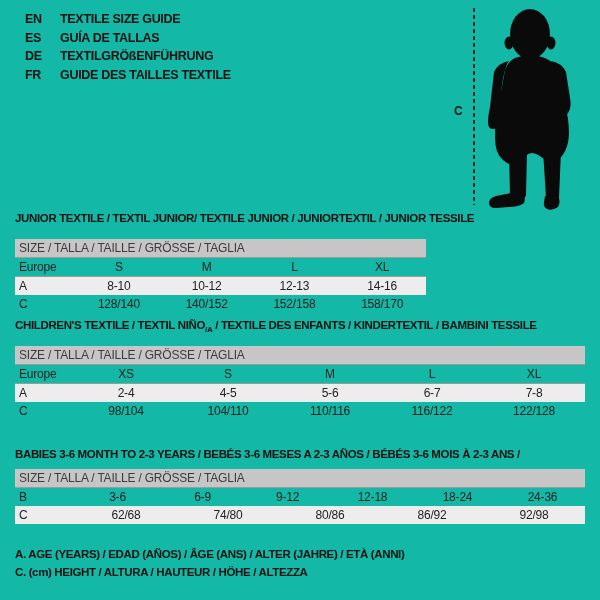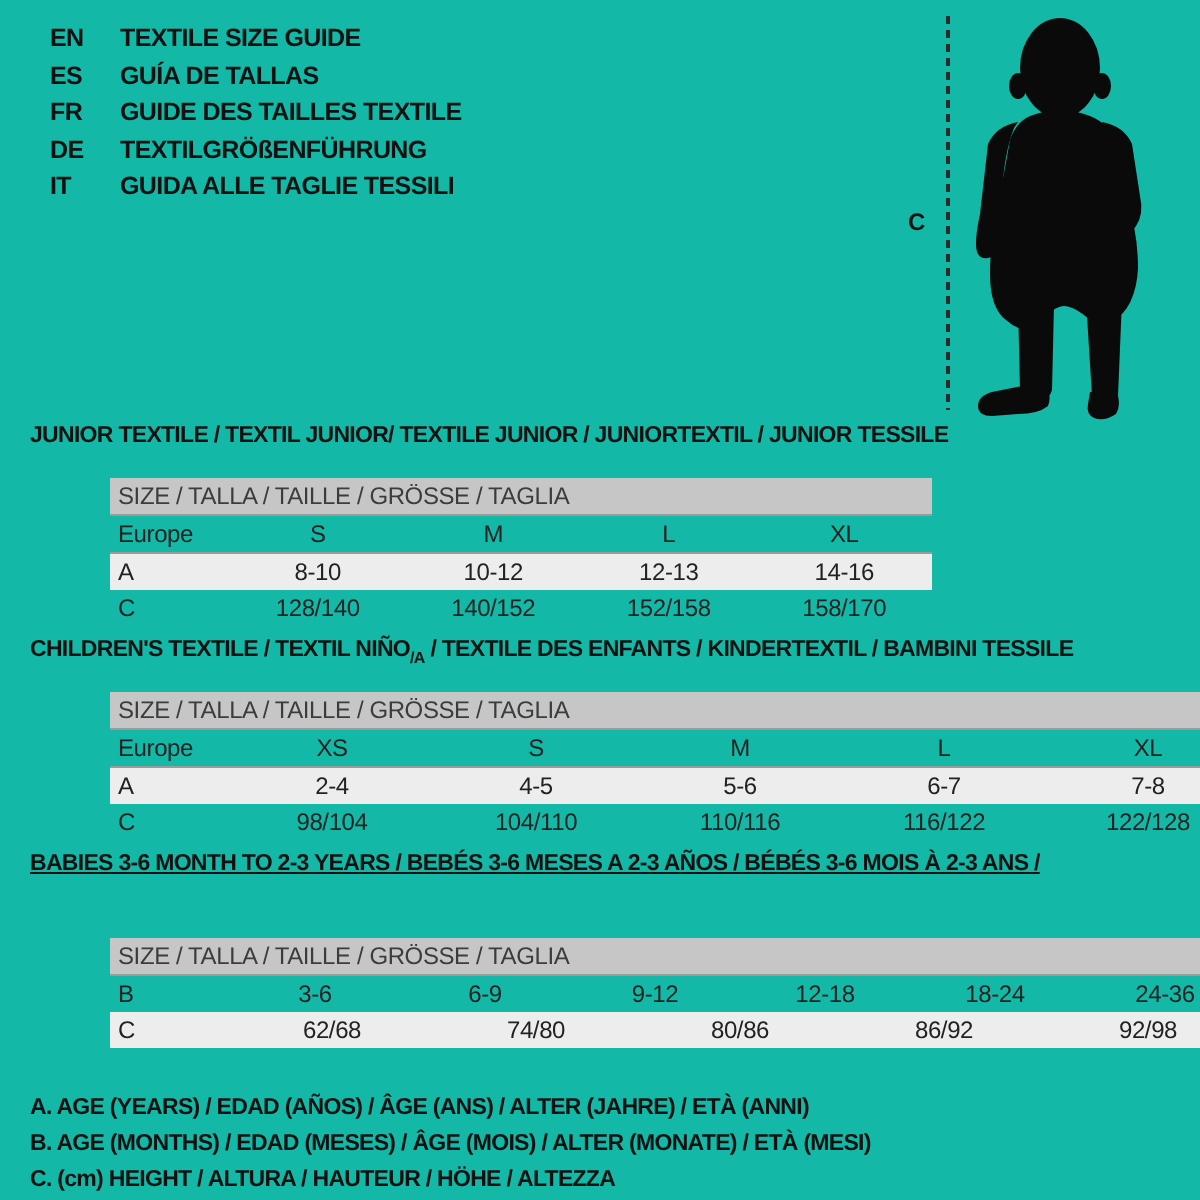--- a/index.html
+++ b/index.html
@@ -18,21 +18,21 @@
   }
   .measure-c{position:absolute;left:454px;top:104px;font-weight:bold;font-size:12px;color:#111;}
   .figure-svg{position:absolute;left:483px;top:2px;}
   
   .sec-title{
     position:absolute;font-weight:bold;font-size:11.5px;letter-spacing:-0.35px;
     white-space:nowrap;color:#111;
   }
   .sub{font-size:8px;vertical-align:sub;}
   
-  .size-table{position:absolute;margin-left:40px;}
+  .size-table{position:absolute;}
   .size-bar{
     height:19px;line-height:19px;background:#c6c6c6;border-bottom:1px solid #9b9b9b;
     font-size:12px;letter-spacing:-0.2px;color:#3c3c3c;padding-left:4px;box-sizing:border-box;
   }
   .trow{display:flex;height:18px;line-height:18px;font-size:12px;letter-spacing:-0.2px;color:#222;}
   .trow .lbl{width:60px;padding-left:4px;box-sizing:border-box;}
   .trow .val{flex:1;text-align:center;}
   .trow.divider{border-bottom:1px solid #9b9b9b;}
   .trow.shaded{background:#ededed;}
   
@@ -47,30 +47,26 @@
   <div class="lang-list">
     <div class="lang-row">
       <span class="lang-code">EN</span>
       <span class="lang-text">TEXTILE SIZE GUIDE</span>
     </div>
     <div class="lang-row">
       <span class="lang-code">ES</span>
       <span class="lang-text">GUÍA DE TALLAS</span>
     </div>
     <div class="lang-row">
-      <span class="lang-code">FR</span>
-      <span class="lang-text">GUIDE DES TAILLES TEXTILE</span>
-    </div>
-    <div class="lang-row">
       <span class="lang-code">DE</span>
       <span class="lang-text">TEXTILGRÖßENFÜHRUNG</span>
     </div>
     <div class="lang-row">
-      <span class="lang-code">IT</span>
-      <span class="lang-text">GUIDA ALLE TAGLIE TESSILI</span>
+      <span class="lang-code">FR</span>
+      <span class="lang-text">GUIDE DES TAILLES TEXTILE</span>
     </div>
   </div>
 
   <div class="dash-line"></div>
   <div class="measure-c">C</div>
   <svg class="figure-svg" viewBox="0 0 112 210" width="112" height="210" aria-hidden="true">
     <g fill="#0a0a0a">
       <ellipse cx="47" cy="32" rx="20" ry="25"></ellipse>
       <ellipse cx="26" cy="41" rx="4.5" ry="6.5"></ellipse>
       <ellipse cx="68" cy="41" rx="4.5" ry="6.5"></ellipse>
@@ -134,21 +130,21 @@
     <div class="trow">
       <span class="lbl">C</span>
       <span class="val">98/104</span>
       <span class="val">104/110</span>
       <span class="val">110/116</span>
       <span class="val">116/122</span>
       <span class="val">122/128</span>
     </div>
   </div>
 
-  <div class="sec-title" style="left:15px;top:424px;line-height:17.5px;text-decoration:underline;">
+  <div class="sec-title" style="left:15px;top:446px;line-height:17.5px;">
     <div>BABIES 3-6 MONTH TO 2-3 YEARS / BEBÉS 3-6 MESES A 2-3 AÑOS / BÉBÉS 3-6 MOIS À 2-3 ANS /</div>
   </div>
   <div class="size-table" style="left:15px;top:469px;width:570px;">
     <div class="size-bar">SIZE / TALLA / TAILLE / GRÖSSE / TAGLIA</div>
     <div class="trow">
       <span class="lbl">B</span>
       <span class="val">3-6</span>
       <span class="val">6-9</span>
       <span class="val">9-12</span>
       <span class="val">12-18</span>
@@ -160,17 +156,16 @@
       <span class="val">62/68</span>
       <span class="val">74/80</span>
       <span class="val">80/86</span>
       <span class="val">86/92</span>
       <span class="val">92/98</span>
     </div>
   </div>
 
   <div class="footnotes">
     <div class="footnote">A. AGE (YEARS) / EDAD (AÑOS) / ÂGE (ANS) / ALTER (JAHRE) / ETÀ (ANNI)</div>
-    <div class="footnote">B. AGE (MONTHS) / EDAD (MESES) / ÂGE (MOIS) / ALTER (MONATE) / ETÀ (MESI)</div>
     <div class="footnote">C. (cm) HEIGHT / ALTURA / HAUTEUR / HÖHE / ALTEZZA</div>
   </div>
 
 </div>
 
 </body></html>

